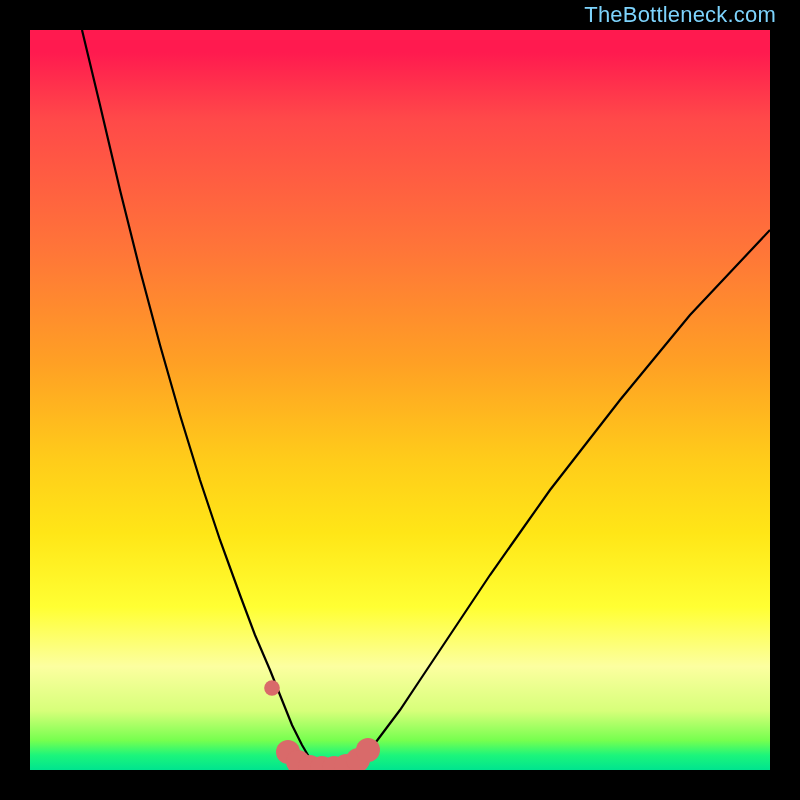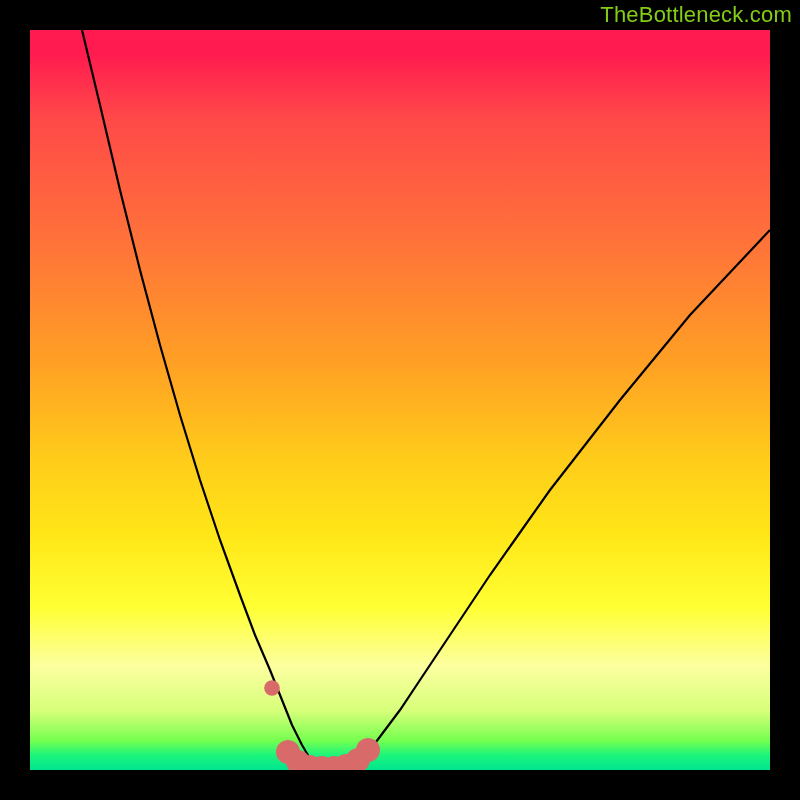--- a/index.html
+++ b/index.html
@@ -36,22 +36,22 @@
         #fcffa0 86%,
         #d7ff7a 92%,
         #76ff4f 96%,
         #1cf57b 98%,
         #00e48f 100%
       );
   }
   .watermark {
     position: absolute;
     top: 2px;
-    right: 8px;
-    color: #84cc16;
+    right: 24px;
+    color: #7dd3fc;
     font-size: 22px;
     letter-spacing: 0.2px;
     z-index: 50;
     user-select: none;
   }
   svg.curve {
     position: absolute;
     left: 0; top: 0;
     width: 740px; height: 740px;
     overflow: visible;

